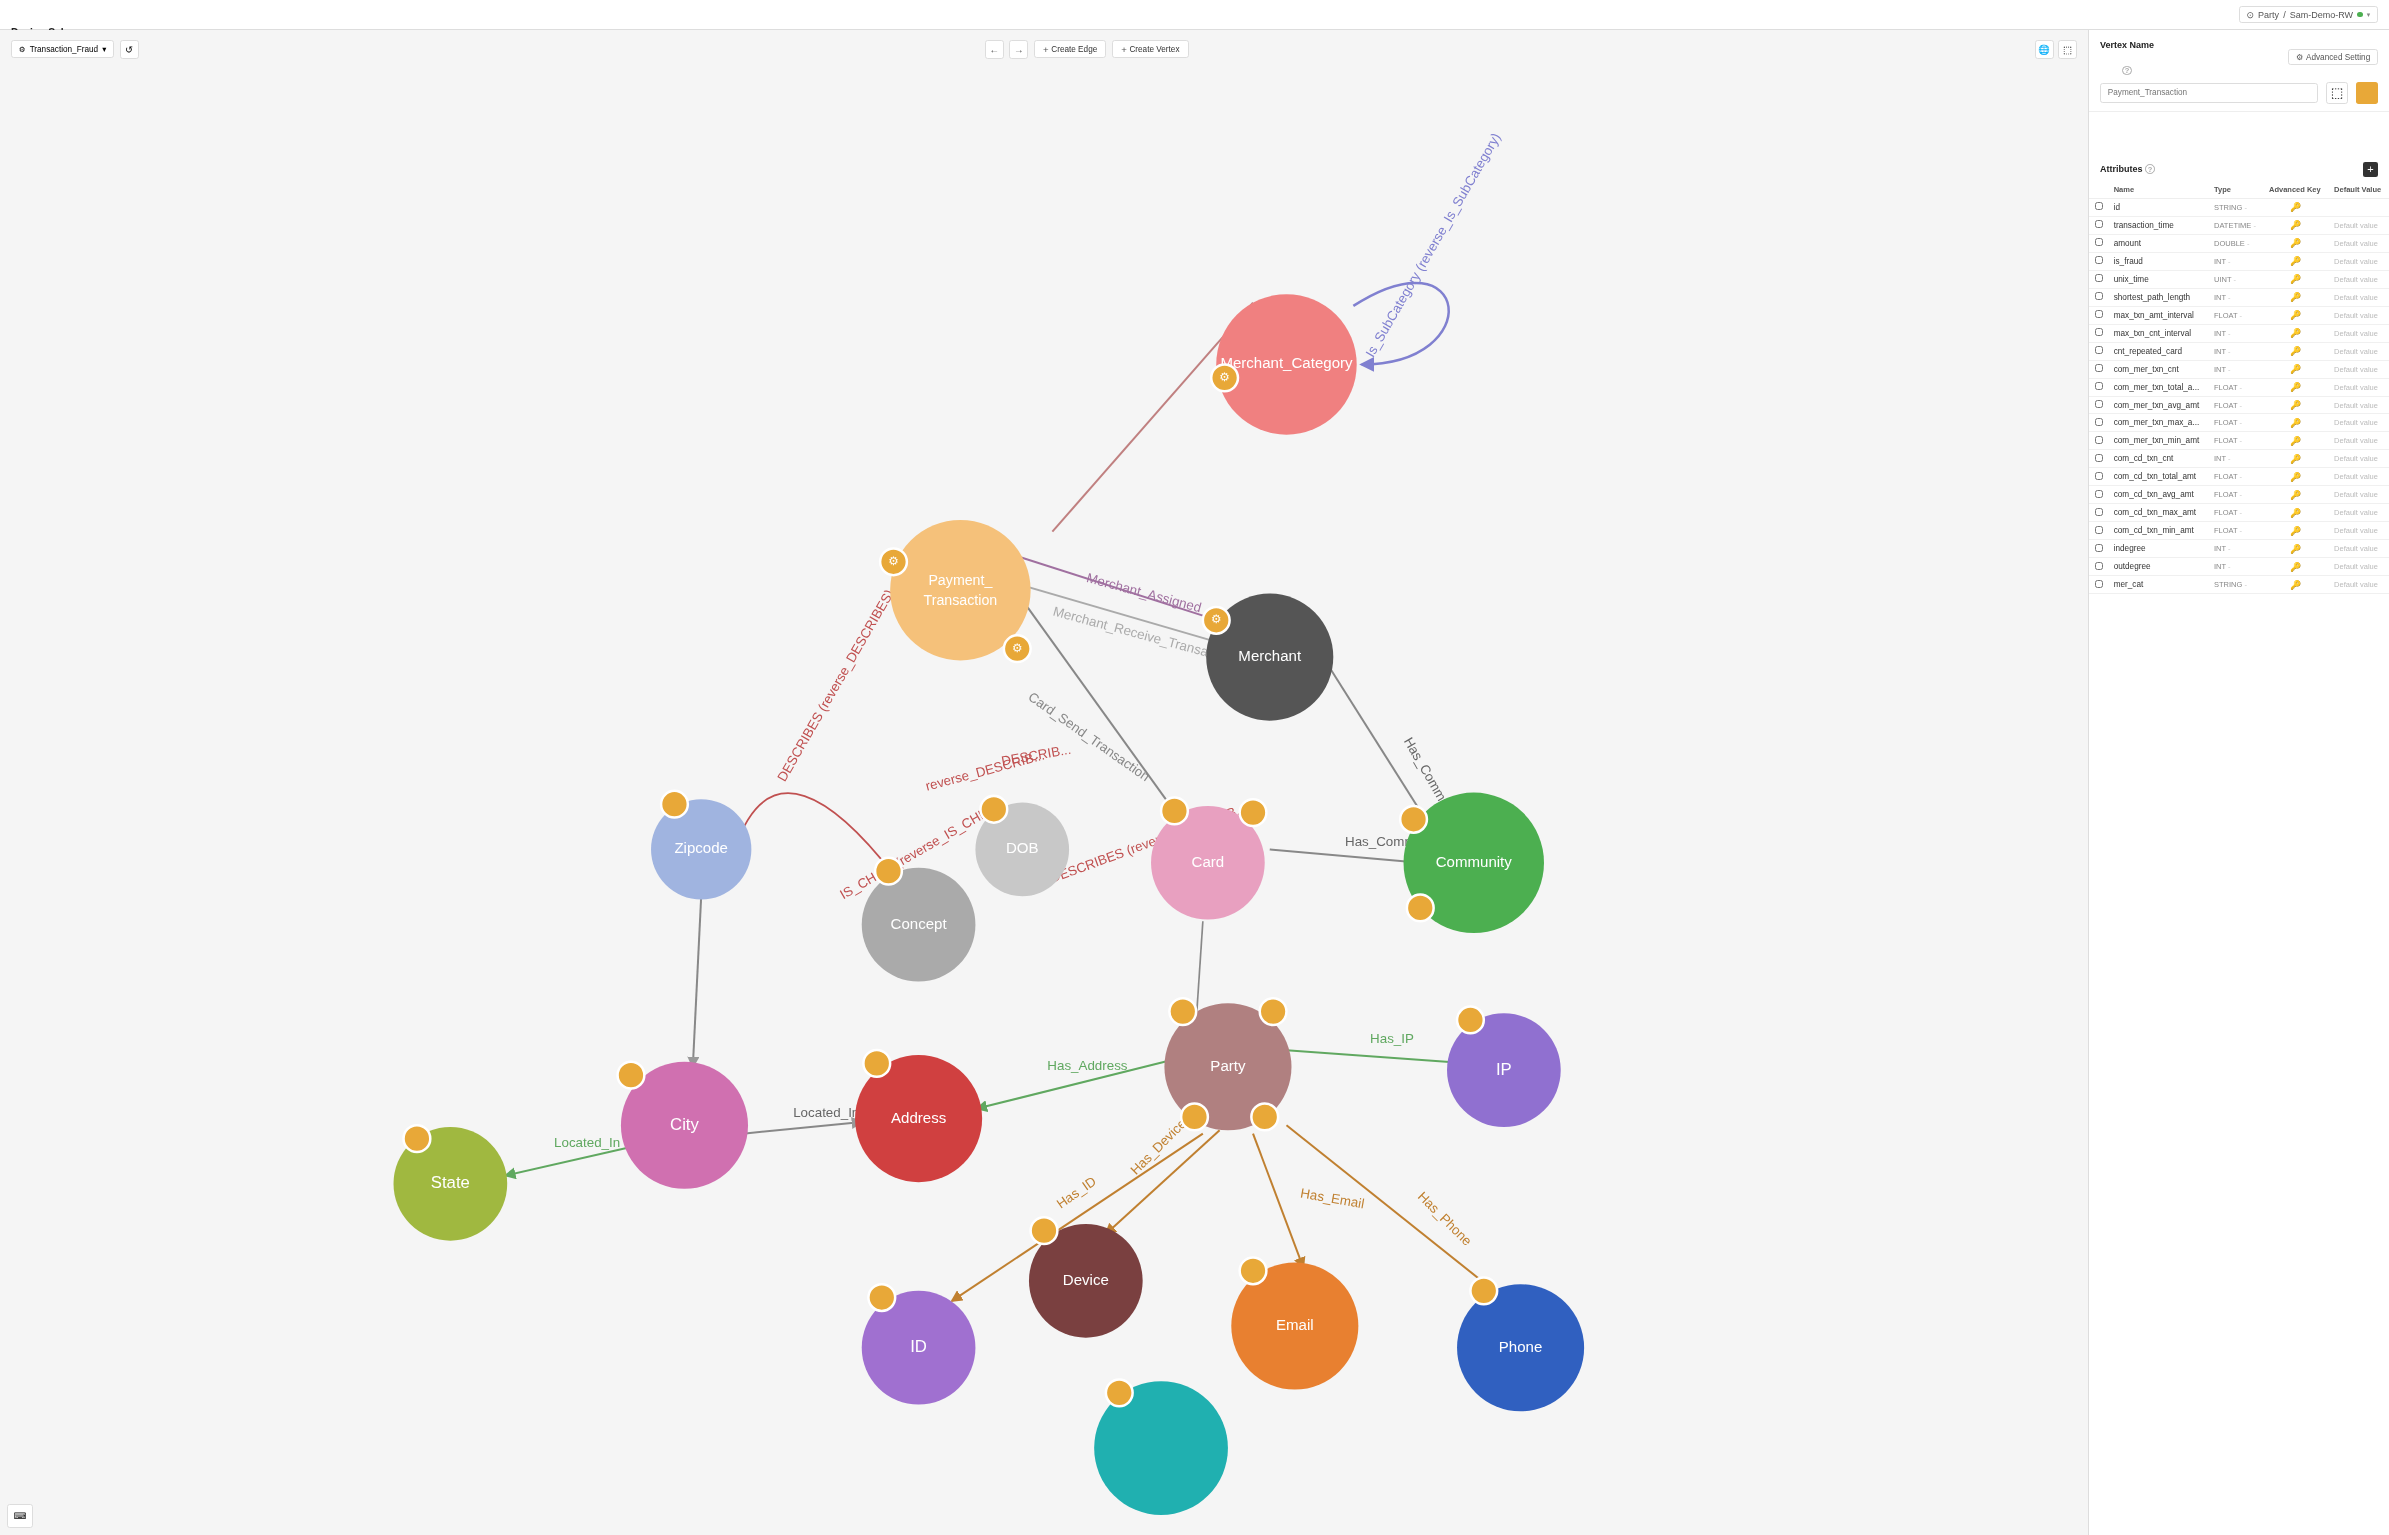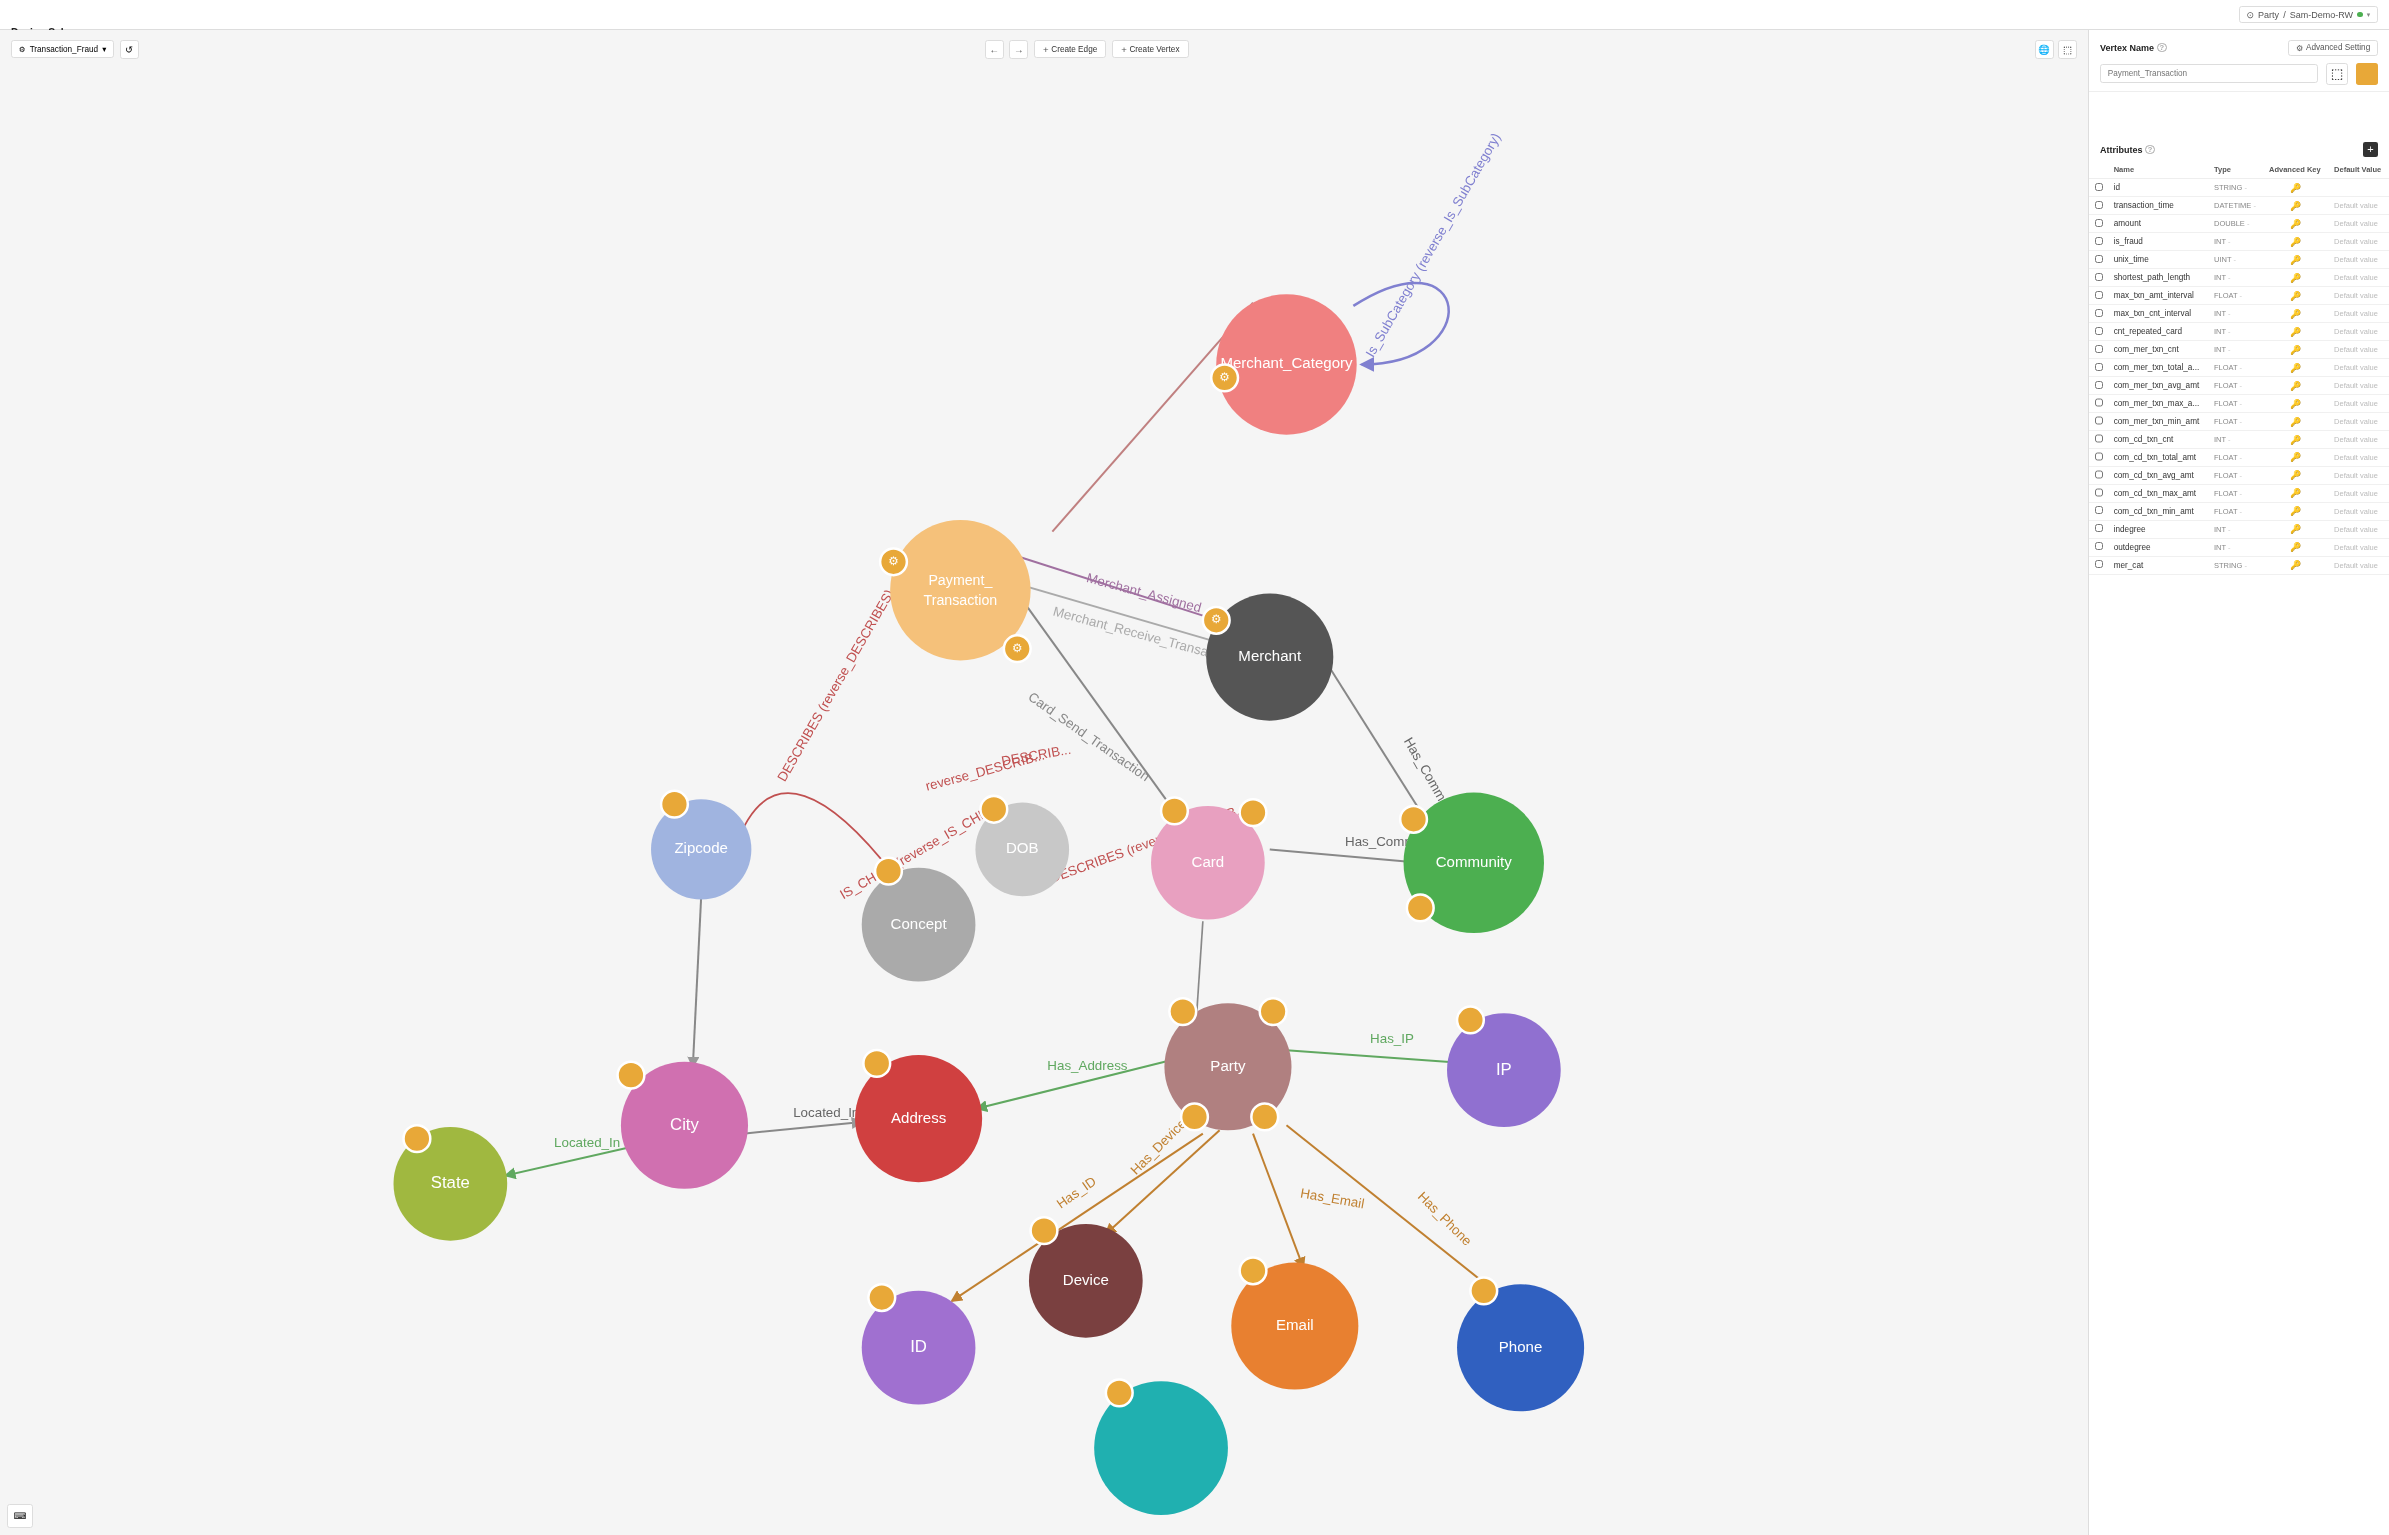--- a/index.html
+++ b/index.html
@@ -32,21 +32,21 @@
     .toolbar-right { display: flex; align-items: center; gap: 4.1px; }
     .icon-btn { background: #fff; border: 0.7px solid #ddd; border-radius: 2.7px; width: 19px; height: 19px; cursor: pointer; display: flex; align-items: center; justify-content: center; font-size: 9.6px; }
 
     
     .graph-canvas { position: absolute; top: 0; left: 0; width: 100%; height: 100%; }
 
     
     .right-panel { width: 301px; background: #fff; border-left: 0.7px solid #ddd; display: flex; flex-direction: column; overflow: hidden; flex-shrink: 0; }
     .right-panel-header { padding: 9.6px 11px 6.8px; border-bottom: 0.7px solid #eee; flex-shrink: 0; }
     .vertex-name-row { display: flex; align-items: center; justify-content: space-between; margin-bottom: 6.8px; }
-    .vertex-name-label { font-weight: 600; font-size: 9px; color: #222; display: flex; align-items: center; gap: 3px; }
+    .vertex-name-label { font-weight: 600; font-size: 9px; color: #222; display: flex; align-items: center; gap: 16px; flex-direction: column; }
     .info-icon { color: #aaa; font-size: 7.5px; border: 0.7px solid #aaa; border-radius: 50%; width: 9.6px; height: 9.6px; display: inline-flex; align-items: center; justify-content: center; font-style: normal; }
     .advanced-btn { display: flex; align-items: center; gap: 2.7px; font-size: 8.2px; color: #555; cursor: pointer; border: 0.7px solid #ddd; border-radius: 2.7px; padding: 2.1px 6.8px; background: #fff; }
     .vertex-input-row { display: flex; align-items: center; gap: 8px; }
     .vertex-input { flex: 1; border: 0.7px solid #ddd; border-radius: 2.7px; padding: 4.1px 6.8px; font-size: 8.2px; color: #333; outline: none; }
     .color-btn { width: 22px; height: 22px; border-radius: 2.7px; border: 0.7px solid #ddd; cursor: pointer; background: #fff; display: flex; align-items: center; justify-content: center; }
     .color-swatch { width: 22px; height: 22px; background: #e8a838; border-radius: 2.7px; border: none; cursor: pointer; }
 
     
     .attributes-section { flex: 1; overflow-y: auto; padding: 0; }
     .attributes-header { display: flex; align-items: center; justify-content: space-between; padding: 6.8px 11px 4.1px; margin-top: 43px; }

